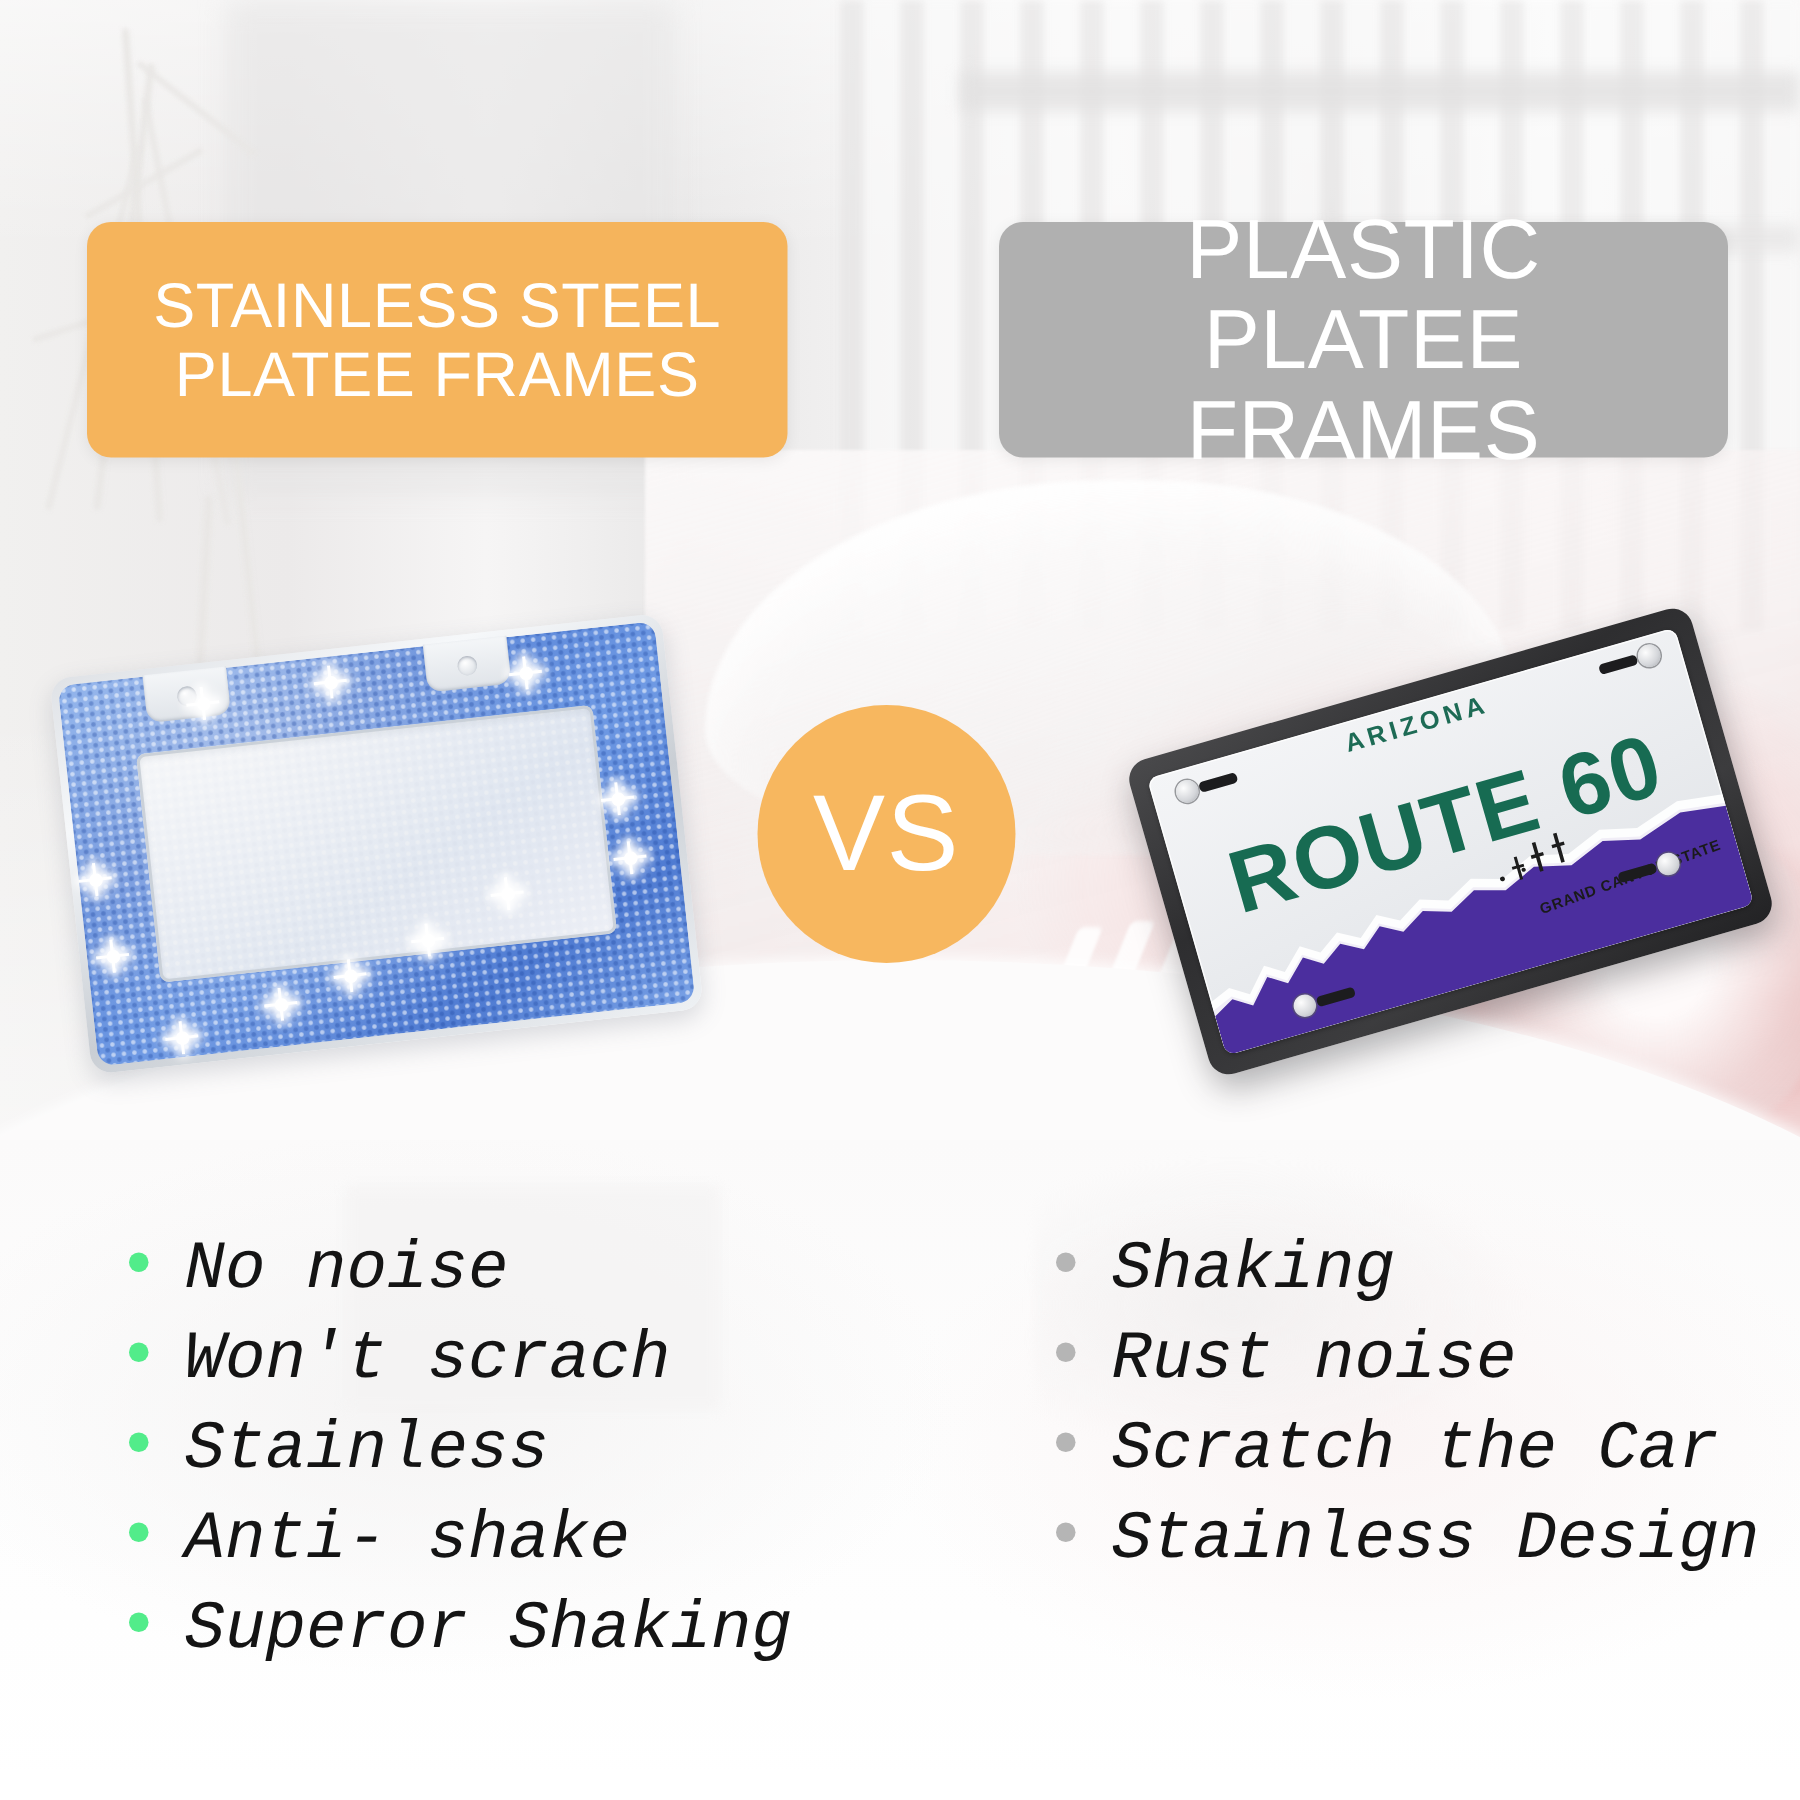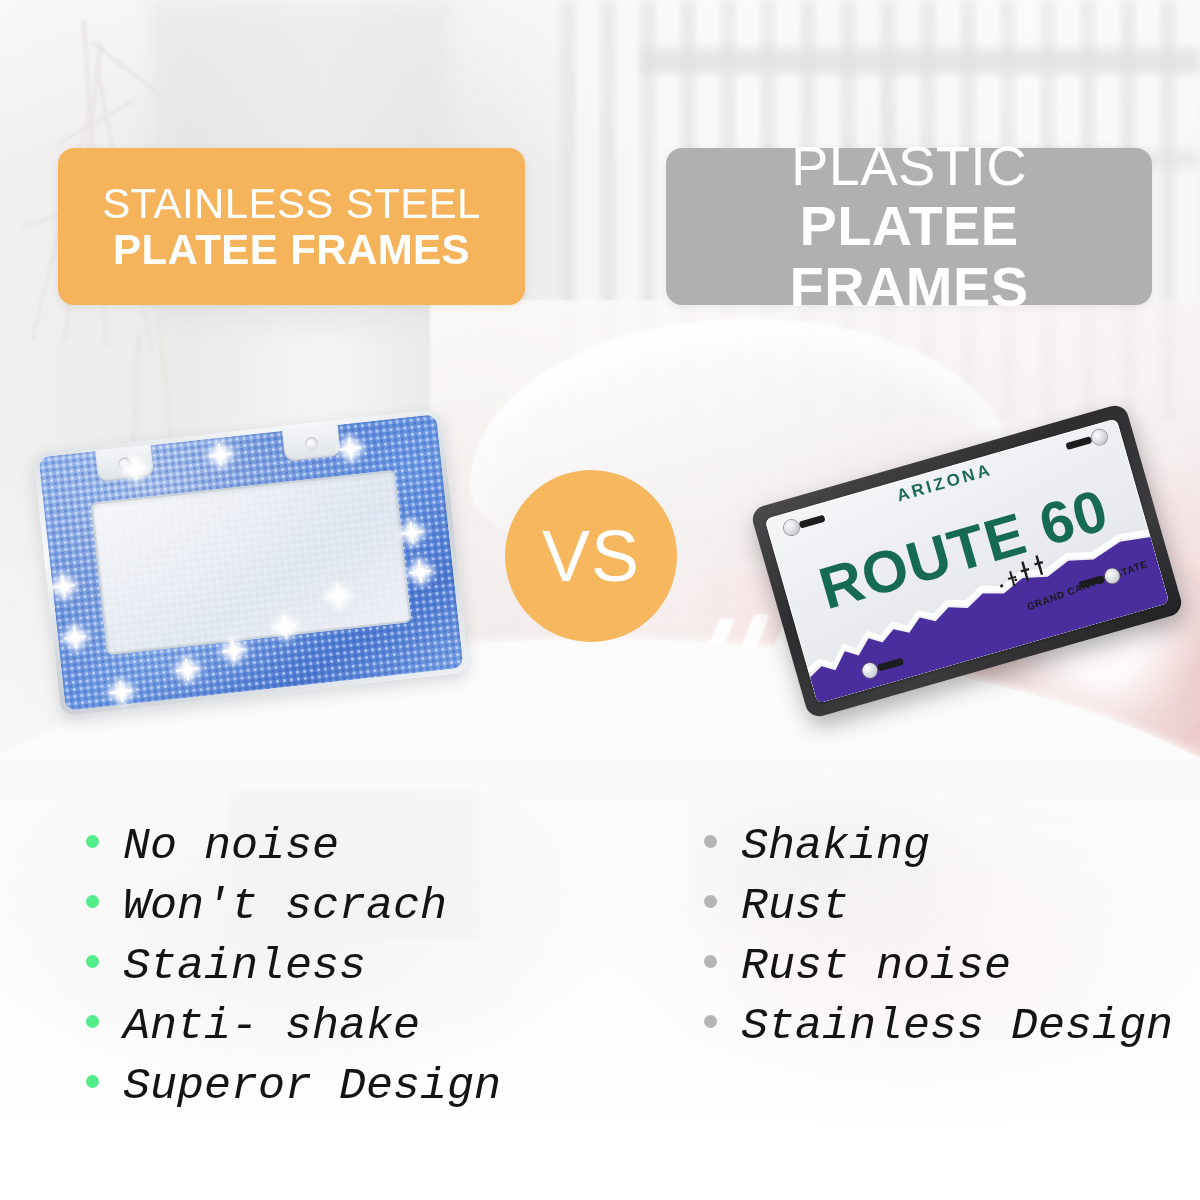--- a/index.html
+++ b/index.html
@@ -131,21 +131,21 @@
     left: 58px; top: 148px; width: 467px; height: 157px;
     background: #f5b45c;
     font-size: 42px;
   }
   #banner-right {
     left: 666px; top: 148px; width: 486px; height: 157px;
     background: #b0b0b0;
     font-size: 56px;
   }
   .banner .l1 { display:block; }
-  .banner .l2 { display:block;font-weight:bold; }
+  .banner .l2 { display:block; }
 
   
   #vs-circle {
     position: absolute; left: 505px; top: 470px;
     width: 172px; height: 172px; border-radius: 50%;
     background: #f7b75f;
     display: flex; align-items: center; justify-content: center;
     color: #ffffff;
     font-size: 72px; font-weight: 400;
     letter-spacing: 1px;
@@ -464,36 +464,36 @@
     <li>
       <span class="bullet"></span>
       <span class="item-text">Stainless</span>
     </li>
     <li>
       <span class="bullet"></span>
       <span class="item-text">Anti- shake</span>
     </li>
     <li>
       <span class="bullet"></span>
-      <span class="item-text">Superor Design</span>
+      <span class="item-text">Superor Shaking</span>
     </li>
   </ul>
 
   <ul class="list" id="list-right">
     <li>
       <span class="bullet"></span>
       <span class="item-text">Shaking</span>
     </li>
     <li>
       <span class="bullet"></span>
-      <span class="item-text">Rust</span>
-    </li>
-    <li>
-      <span class="bullet"></span>
       <span class="item-text">Rust noise</span>
     </li>
     <li>
       <span class="bullet"></span>
+      <span class="item-text">Scratch the Car</span>
+    </li>
+    <li>
+      <span class="bullet"></span>
       <span class="item-text">Stainless Design</span>
     </li>
   </ul>
 
 </div>
 
 </body></html>

